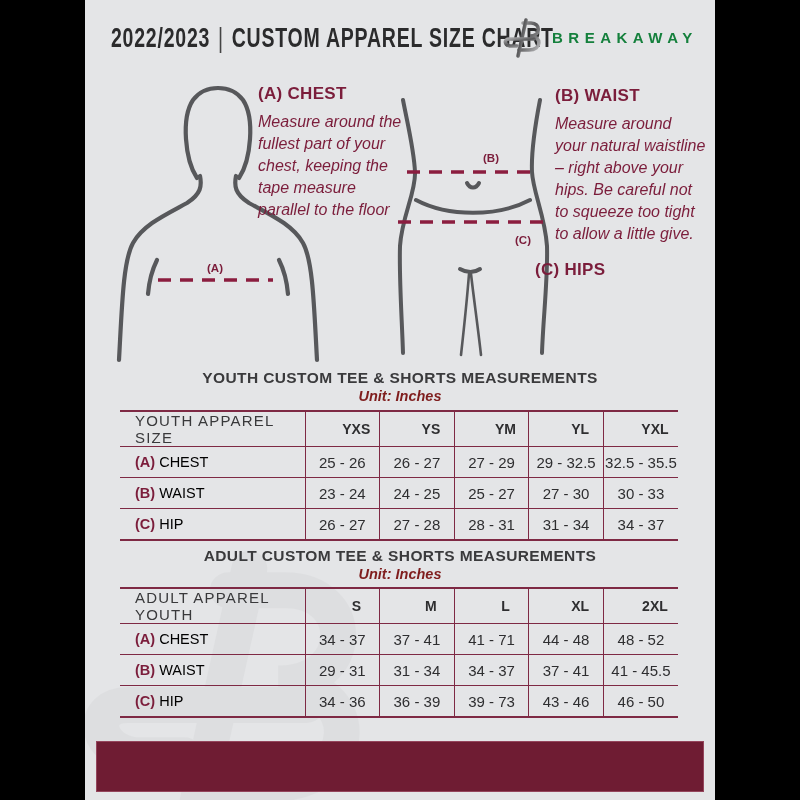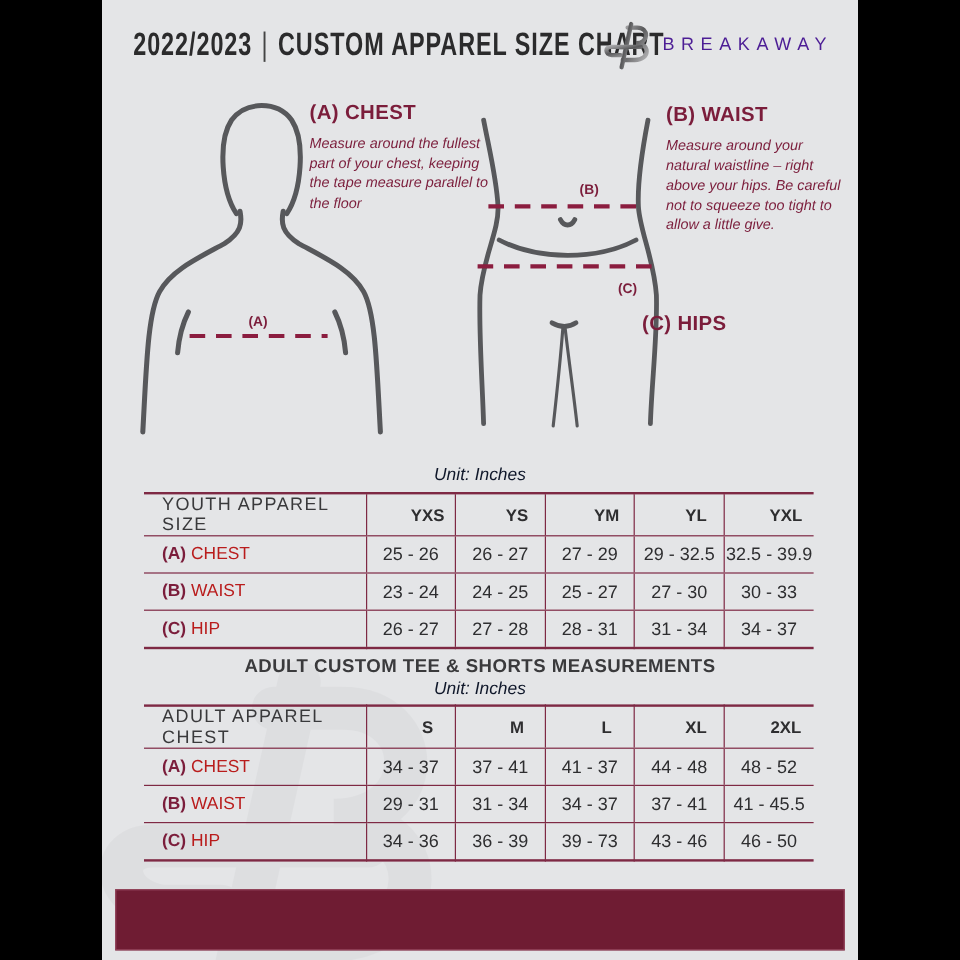--- a/index.html
+++ b/index.html
@@ -14,45 +14,45 @@
   
   .header{position:absolute;left:0;top:14px;width:630px;height:50px;z-index:3;}
   .hdr-title{
     position:absolute;left:26px;top:9px;white-space:nowrap;
     font-weight:700;font-size:25px;color:#2b2b2c;letter-spacing:1px;
     transform:scale(0.78,1.08);transform-origin:left center;
   }
   .hdr-title .divider{font-weight:400;color:#444;padding:0 10px;}
   .logo-mark{position:absolute;left:417px;top:2px;width:44px;height:46px;}
   .brand{
-    position:absolute;left:467px;top:15px;font-size:15px;font-weight:400;
-    letter-spacing:5.5px;color:#4c1d95;white-space:nowrap;
+    position:absolute;left:467px;top:15px;font-size:15px;font-weight:700;
+    letter-spacing:5.5px;color:#15803d;white-space:nowrap;
   }
   
   .figure-left{position:absolute;left:30px;top:76px;width:215px;height:287px;z-index:1;}
   .figure-right{position:absolute;left:305px;top:98px;width:170px;height:262px;z-index:1;}
   .guide{position:absolute;z-index:2;}
   .guide h3{
     margin:0 0 7px 0;font-size:17px;font-weight:700;color:#7b1d3b;letter-spacing:.3px;
   }
   .guide p{
-    margin:0;font-size:12px;line-height:1.38;font-style:italic;font-weight:500;
+    margin:0;font-size:16px;line-height:1.38;font-style:italic;font-weight:500;
     color:#7b1d3b;white-space:pre-line;
   }
   .guide-chest{left:173px;top:84px;width:150px;}
   .guide-waist{left:470px;top:86px;width:152px;}
   .guide-hips{left:450px;top:220px;width:158px;margin-top:40px;}
   
   .tbl-title{
     position:absolute;left:0;width:630px;text-align:center;z-index:2;
     font-size:15.5px;font-weight:700;letter-spacing:.4px;color:#3a3a3c;
   }
   .tbl-unit{
     position:absolute;left:0;width:630px;text-align:center;z-index:2;
-    font-size:14.5px;font-style:italic;font-weight:400;color:#0f172a;
+    font-size:14.5px;font-style:italic;font-weight:700;color:#7f1d1d;
   }
   .sizes{
     position:absolute;left:35px;width:558px;z-index:2;
     border-collapse:collapse;table-layout:fixed;
     border-top:2.5px solid #7e2944;border-bottom:2.5px solid #7e2944;
   }
   .sizes th,.sizes td{
     border:1.3px solid #7e2944;border-left:none;border-right:none;
     text-align:center;vertical-align:middle;padding:0;color:#2e2e30;
   }
@@ -60,21 +60,21 @@
   .sizes td{height:30px;font-size:15px;font-weight:500;}
   .sizes th.rowhead{
     font-weight:400;font-size:15px;letter-spacing:1.2px;text-align:left;
     padding-left:15px;color:#39393b;
   }
   .sizes td.rowhead{text-align:left;padding-left:15px;font-size:14.5px;}
   .sizes col.c0{width:185px;}
   .sizes col.cn{width:74.6px;}
   .sizes th+th,.sizes td+td{border-left:1.3px solid #7e2944;}
   .key{color:#7b1d3b;font-weight:700;}
-  .lbl{color:#b91c1c;font-weight:400;}
+  .lbl{color:#000000;font-weight:400;}
   .t-youth-title{top:369px;} .t-youth-unit{top:388px;} .t-youth{top:410px;}
   .t-adult-title{top:547px;} .t-adult-unit{top:566px;} .t-adult{top:587px;}
   
   .watermark{position:absolute;left:-15px;top:540px;width:330px;height:330px;z-index:0;opacity:.55;}
   .footer{
     position:absolute;left:11px;top:741px;width:606px;height:49px;z-index:4;
     background:#6f1c33;border:1px solid #94455c;
   }
   svg text{font-family:"Liberation Sans",sans-serif;}
 </style>
@@ -156,20 +156,21 @@
     <p>Measure around the fullest part of your chest, keeping the tape measure parallel to the floor</p>
   </div>
   <div class="guide guide-waist">
     <h3>(B) WAIST</h3>
     <p>Measure around your natural waistline – right above your hips. Be careful not to squeeze too tight to allow a little give.</p>
   </div>
   <div class="guide guide-hips">
     <h3>(C) HIPS</h3>
   </div>
 
+  <div class="tbl-title t-youth-title">YOUTH CUSTOM TEE &amp; SHORTS MEASUREMENTS</div>
   <div class="tbl-unit t-youth-unit">Unit: Inches</div>
   <table class="sizes t-youth">
     <colgroup>
         <col class="c0">
         <col class="cn">
         <col class="cn">
         <col class="cn">
         <col class="cn">
         <col class="cn">
       </colgroup>
@@ -181,21 +182,21 @@
       <th>YM</th>
       <th>YL</th>
       <th>YXL</th>
     </tr>
     <tr>
       <td class="rowhead"><span class="key">(A)</span> <span class="lbl">CHEST</span></td>
       <td>25 - 26</td>
       <td>26 - 27</td>
       <td>27 - 29</td>
       <td>29 - 32.5</td>
-      <td>32.5 - 39.9</td>
+      <td>32.5 - 35.5</td>
     </tr>
     <tr>
       <td class="rowhead"><span class="key">(B)</span> <span class="lbl">WAIST</span></td>
       <td>23 - 24</td>
       <td>24 - 25</td>
       <td>25 - 27</td>
       <td>27 - 30</td>
       <td>30 - 33</td>
     </tr>
     <tr>
@@ -215,32 +216,32 @@
     <colgroup>
         <col class="c0">
         <col class="cn">
         <col class="cn">
         <col class="cn">
         <col class="cn">
         <col class="cn">
       </colgroup>
     <tbody>
         <tr>
-      <th class="rowhead">ADULT APPAREL CHEST</th>
+      <th class="rowhead">ADULT APPAREL YOUTH</th>
       <th>S</th>
       <th>M</th>
       <th>L</th>
       <th>XL</th>
       <th>2XL</th>
     </tr>
     <tr>
       <td class="rowhead"><span class="key">(A)</span> <span class="lbl">CHEST</span></td>
       <td>34 - 37</td>
       <td>37 - 41</td>
-      <td>41 - 37</td>
+      <td>41 - 71</td>
       <td>44 - 48</td>
       <td>48 - 52</td>
     </tr>
     <tr>
       <td class="rowhead"><span class="key">(B)</span> <span class="lbl">WAIST</span></td>
       <td>29 - 31</td>
       <td>31 - 34</td>
       <td>34 - 37</td>
       <td>37 - 41</td>
       <td>41 - 45.5</td>

